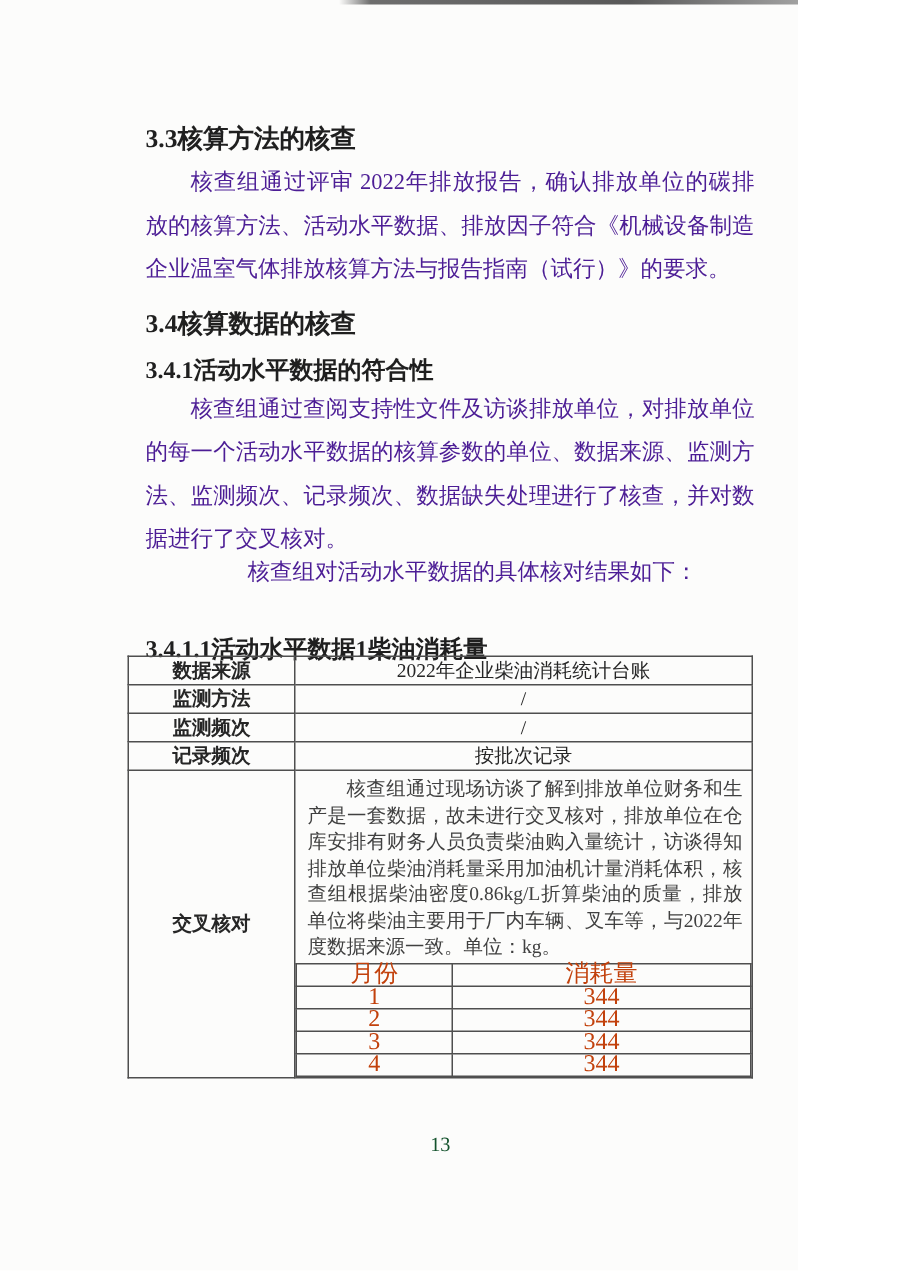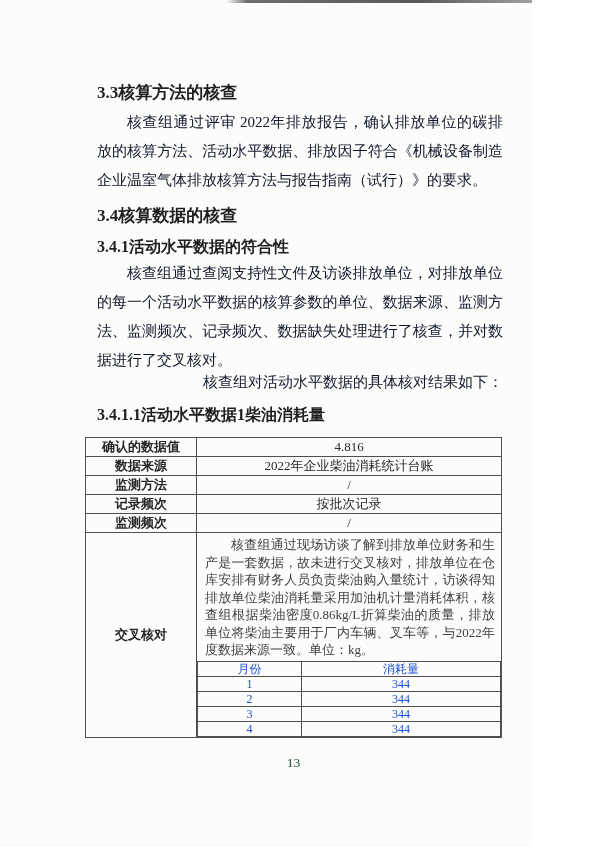--- a/index.html
+++ b/index.html
@@ -31,31 +31,31 @@
   .h-major, .h-minor {
     position:absolute; left:12px; margin:0;
     font-weight:bold; color:#1f1f1f; white-space:nowrap;
   }
   .h-major { font-size:17px; }
   .h-minor { font-size:16px; }
 
   .body-para {
     position:absolute; left:12px; width:406px; margin:0;
     font-size:15px; line-height:29px;
-    text-align:justify; text-indent:2em; color:#0f172a;
+    text-align:justify; text-indent:2em; color:#4c1d95;
   }
-  .one-line { text-align:right; white-space:nowrap; line-height:20px; }
+  .one-line { text-align:center; white-space:nowrap; line-height:20px; }
 
   #h33   { top:81px; }
   #para33{ top:108px; }
   #h34   { top:204px; }
   #h341  { top:237px; }
   #para341{ top:259px; }
   #para-intro { top:372px; }
-  #h3411 { top:405px; }
+  #h3411 { top:423px; }
 
   .dtable {
     position:absolute; top:437px; left:0; width:417px;
     border-collapse:collapse; table-layout:fixed;
     font-size:13px; color:#262626;
   }
   .dtable th, .dtable td { border:1px solid #4f4f4f; padding:0 2px; }
   .dtable th {
     width:106px; font-weight:bold; text-align:center;
     vertical-align:middle; font-size:13px;
@@ -64,21 +64,21 @@
   .dtable tr.simple { height:18px; }
 
   td.cross-cell { padding:0; vertical-align:top; }
   .cross-text {
     margin:0; padding:3px 6px 2px 8px;
     font-size:13px; line-height:17.5px;
     text-align:justify; text-indent:2em; color:#404040;
   }
   .mtable {
     width:100%; border-collapse:collapse; table-layout:fixed;
-    font-size:12px; color:#1d4ed8;
+    font-size:16px; color:#c2410c;
   }
   .mtable td {
     border:1px solid #4f4f4f; height:14px; line-height:14px;
     text-align:center; padding:0;
   }
   .mtable td.mcol1 { width:103px; }
 
   .page-number {
     position:absolute; top:755px; left:0; width:417px;
     text-align:center; font-size:13.5px; color:#14532d;
@@ -102,39 +102,35 @@
 
     <div class="h-major" id="h34">3.4核算数据的核查</div>
     <div class="h-minor" id="h341">3.4.1活动水平数据的符合性</div>
     <p class="body-para" id="para341">核查组通过查阅支持性文件及访谈排放单位，对排放单位的每一个活动水平数据的核算参数的单位、数据来源、监测方法、监测频次、记录频次、数据缺失处理进行了核查，并对数据进行了交叉核对。</p>
     <p class="body-para one-line" id="para-intro">核查组对活动水平数据的具体核对结果如下：</p>
 
     <div class="h-minor" id="h3411">3.4.1.1活动水平数据1柴油消耗量</div>
 
     <table class="dtable">
       <tbody>
-          <tr class="simple">
-        <th>确认的数据值</th>
-        <td class="val">4.816</td>
-      </tr>
       <tr class="simple">
         <th>数据来源</th>
         <td class="val">2022年企业柴油消耗统计台账</td>
       </tr>
       <tr class="simple">
         <th>监测方法</th>
         <td class="val">/</td>
       </tr>
       <tr class="simple">
+        <th>监测频次</th>
+        <td class="val">/</td>
+      </tr>
+      <tr class="simple">
         <th>记录频次</th>
         <td class="val">按批次记录</td>
-      </tr>
-      <tr class="simple">
-        <th>监测频次</th>
-        <td class="val">/</td>
       </tr>
       <tr>
         <th>交叉核对</th>
         <td class="cross-cell">
           <p class="cross-text">核查组通过现场访谈了解到排放单位财务和生产是一套数据，故未进行交叉核对，排放单位在仓库安排有财务人员负责柴油购入量统计，访谈得知排放单位柴油消耗量采用加油机计量消耗体积，核查组根据柴油密度0.86kg/L折算柴油的质量，排放单位将柴油主要用于厂内车辆、叉车等，与2022年度数据来源一致。单位：kg。</p>
           <table class="mtable">
             <tbody>
                   <tr>
               <td class="mcol1">月份</td>
               <td>消耗量</td>

